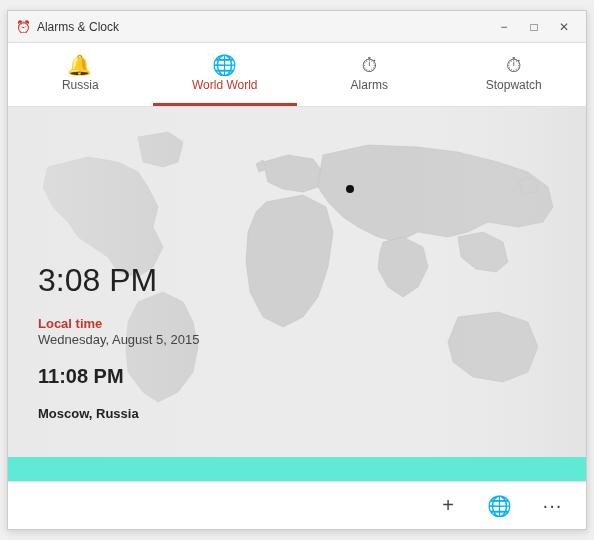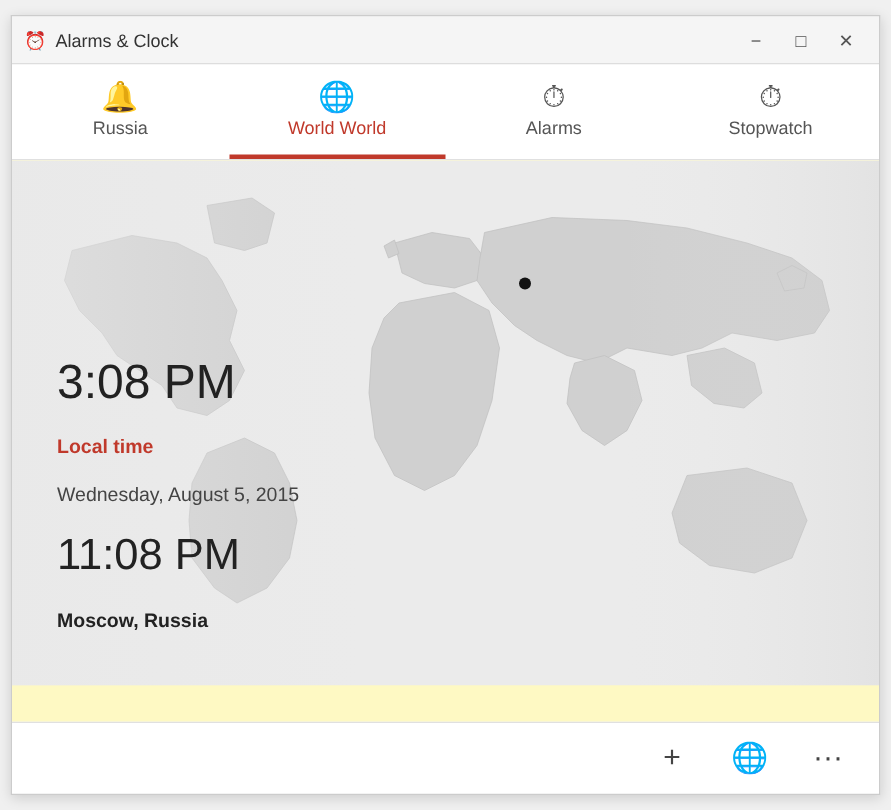--- a/index.html
+++ b/index.html
@@ -81,21 +81,21 @@
     }
     .tab-icon {
       font-size: 20px;
       line-height: 1;
     }
     .tab.active .tab-icon { color: #c0392b; }
     .main-content {
       flex: 1;
       position: relative;
       overflow: hidden;
-      background: #fef9c3;
+      background: #5eead4;
     }
     
     .map-container {
       position: absolute;
       top: 0; left: 0; right: 0; bottom: 0;
       overflow: hidden;
     }
     .clock-info {
       position: absolute;
       bottom: 60px;
@@ -110,28 +110,28 @@
     }
     .local-label {
       font-size: 13px;
       font-weight: 600;
       color: #c0392b;
       margin-top: 18px;
     }
     .local-date {
       font-size: 13px;
       color: #444;
-      margin-top: 17px;
+      margin-top: 1px;
     }
     .city-entry {
       margin-top: 18px;
     }
     .city-time {
-      font-size: 29px;
-      font-weight: 400;
+      font-size: 20px;
+      font-weight: 700;
       color: #222;
       line-height: 1.1;
     }
     .city-name {
       font-size: 13px;
       font-weight: 700;
       color: #222;
       margin-top: 19px;
     }
     .city-offset {

